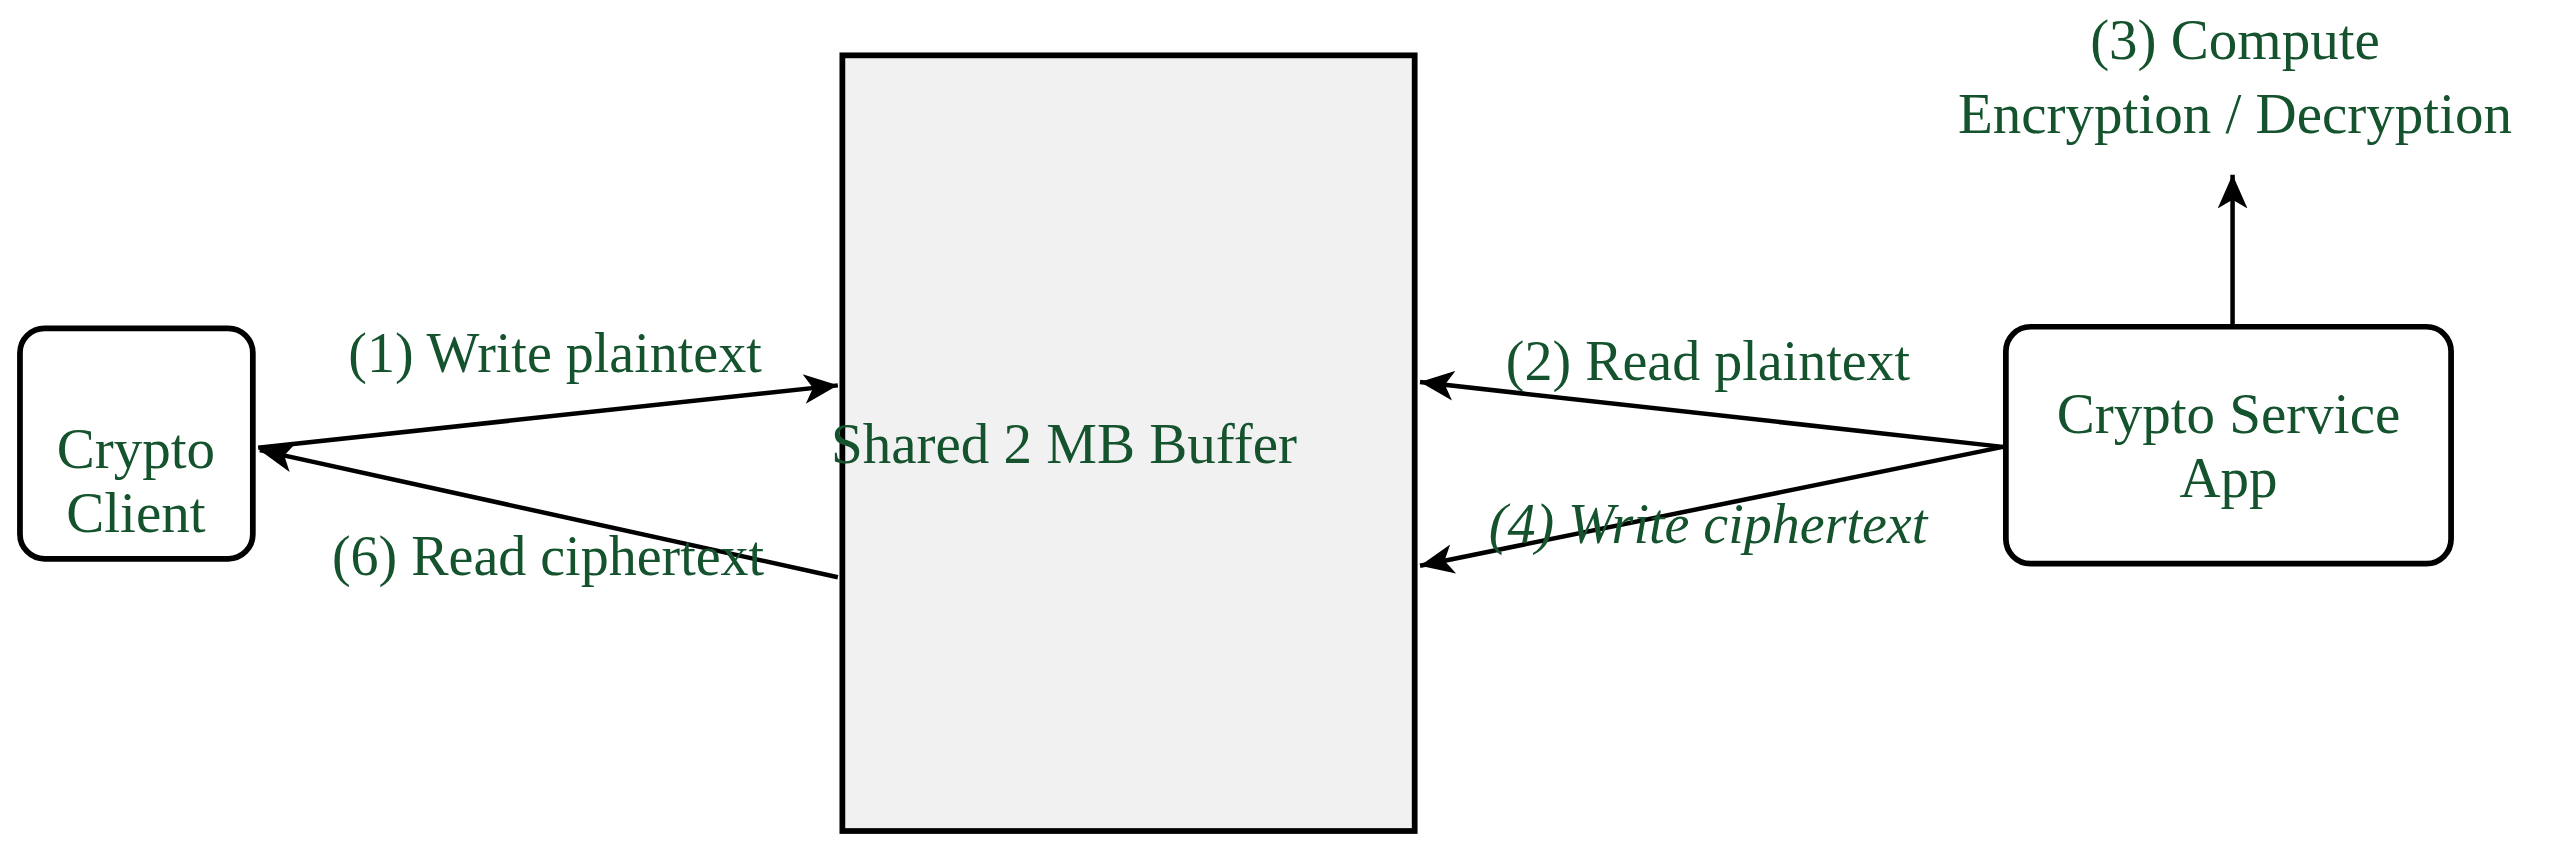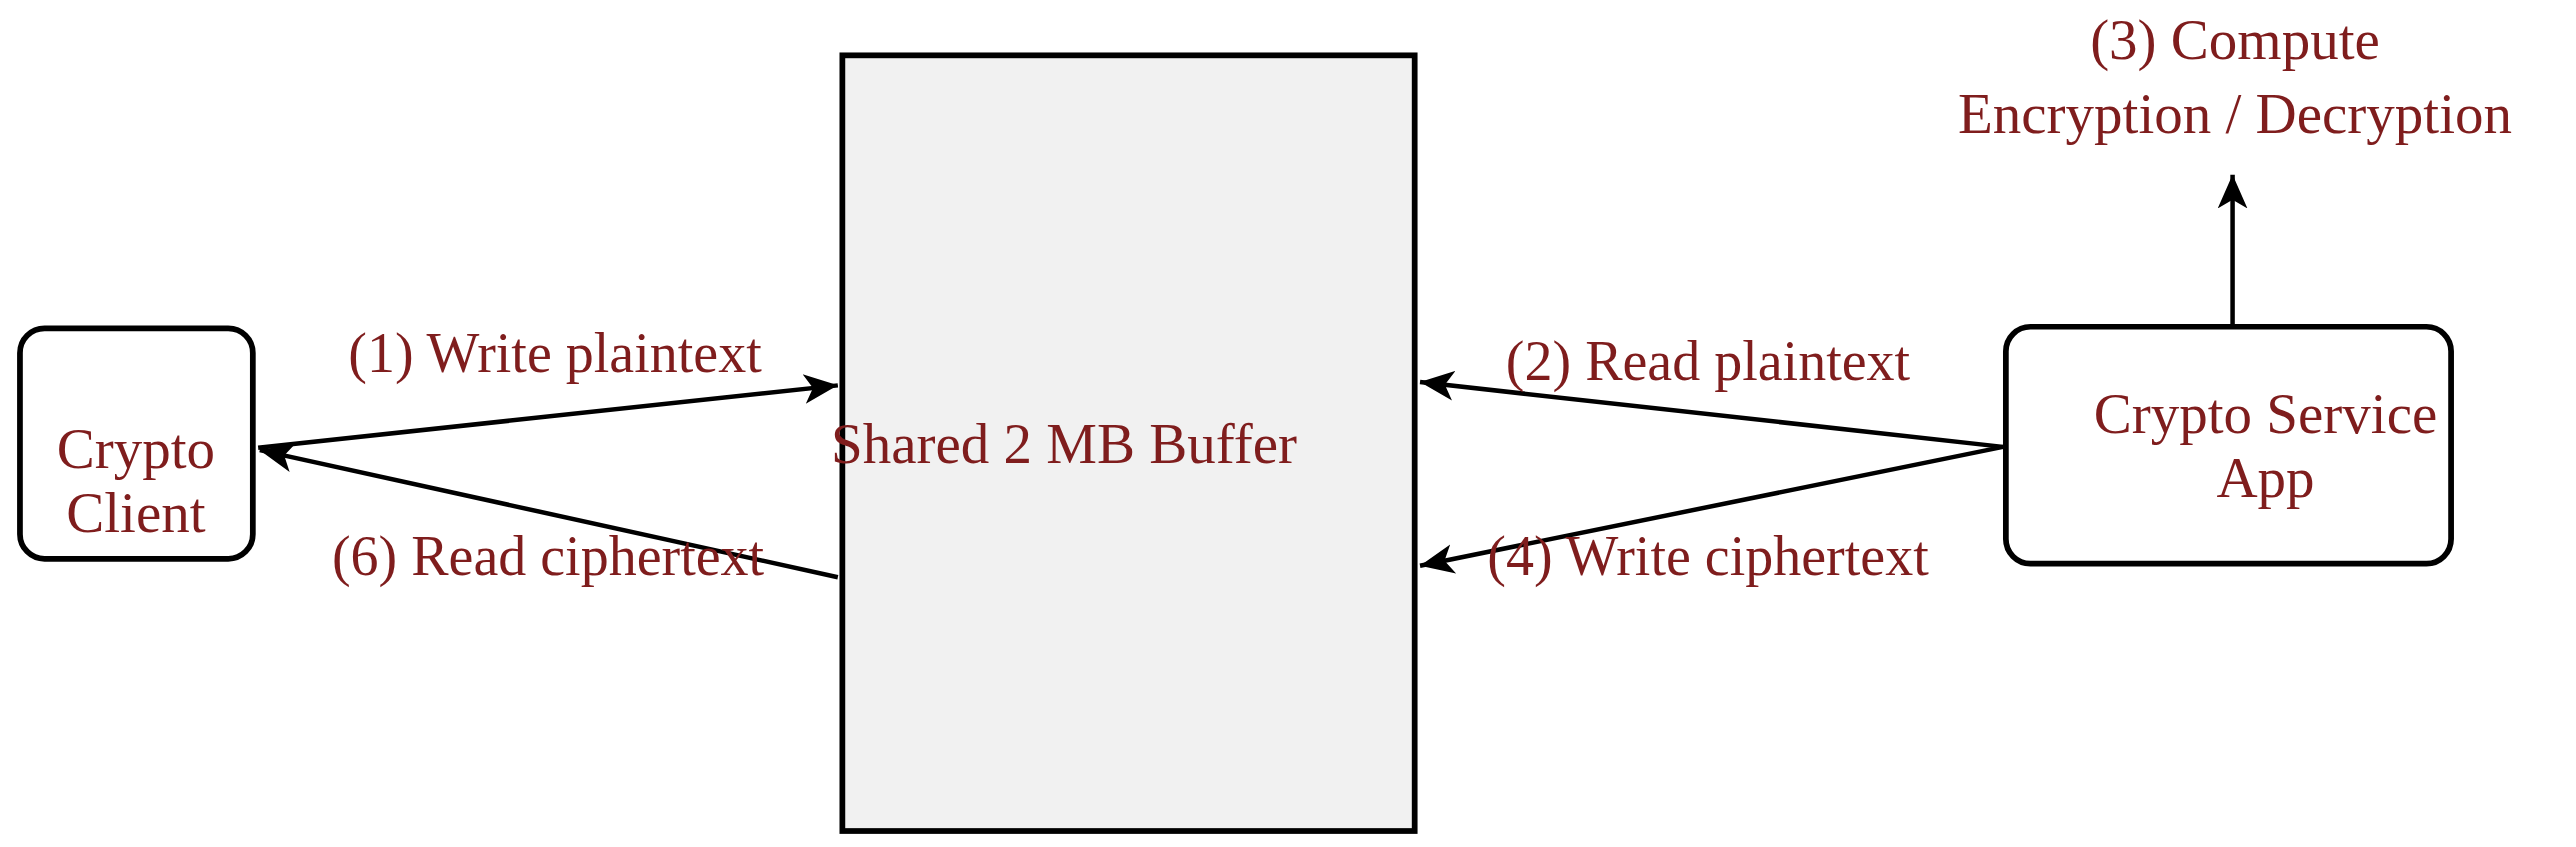--- a/index.html
+++ b/index.html
@@ -16,21 +16,21 @@
     color: #000000;
     overflow: hidden;
   }
   .diagram svg {
     position: absolute;
     left: 0;
     top: 0;
   }
   .label {
     position: absolute;
-    color: #7f1d1d;
+    color: #14532d;
     white-space: pre-line;
     text-align: center;
   }
   .node-label {
     display: flex;
     align-items: center;
     justify-content: center;
     font-size: 57px;
     line-height: 1.12;
   }
@@ -74,28 +74,28 @@
     <line x1="2442" y1="545" x2="1731" y2="690" stroke="#000000" stroke-width="5.5" marker-end="url(#arrowhead)"></line>
 
     <line x1="2722" y1="396" x2="2722" y2="213" stroke="#000000" stroke-width="5.5" marker-end="url(#arrowhead)"></line>
   </svg>
 
   <div class="label node-label" style="left:16.4px; top:326px; width:239px; height:236px;margin-top:37px;">Crypto
 Client</div>
 
   <div class="label node-label" style="left:812px; top:53px; width:504px; height:782px;">Shared 2 MB Buffer</div>
 
-  <div class="label node-label" style="left:2003px; top:324px; width:451px; height:243px;padding-left:37px;">Crypto Service
+  <div class="label node-label" style="left:2003px; top:324px; width:451px; height:243px;">Crypto Service
 App</div>
 
   <div class="label flow-label" style="left:555px; top:353px;">(1) Write plaintext</div>
 
   <div class="label flow-label" style="left:1708px; top:353px;margin-top:8px;">(2) Read plaintext</div>
 
   <div class="label flow-label" style="left:548px; top:556px;">(6) Read ciphertext</div>
 
-  <div class="label flow-label" style="left:1708px; top:556px;">(4) Write ciphertext</div>
+  <div class="label flow-label" style="left:1708px; top:524px;font-style:italic;">(4) Write ciphertext</div>
 
   <div class="label compute-label" style="left:2235px; top:3.3px;">(3) Compute
 Encryption / Decryption</div>
 
 </div>
 
 
 </body></html>

